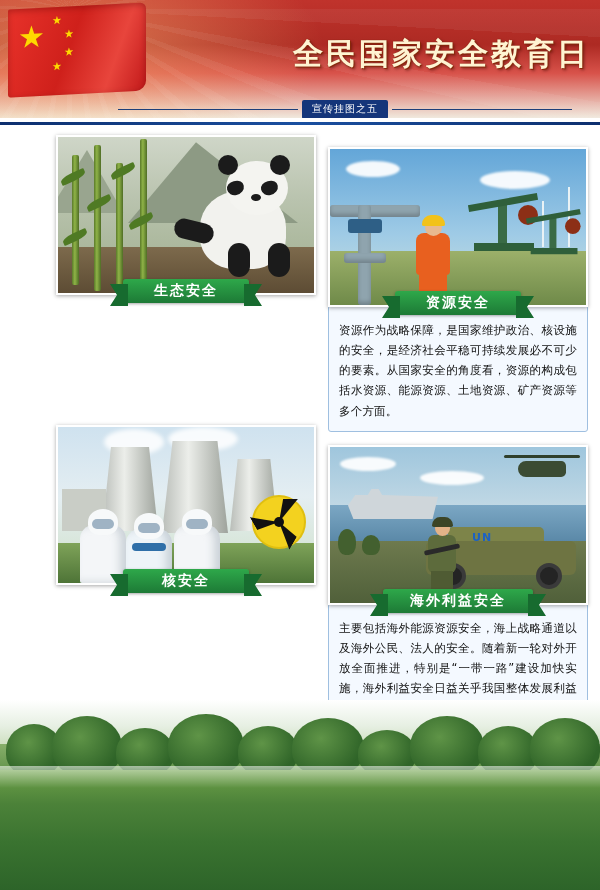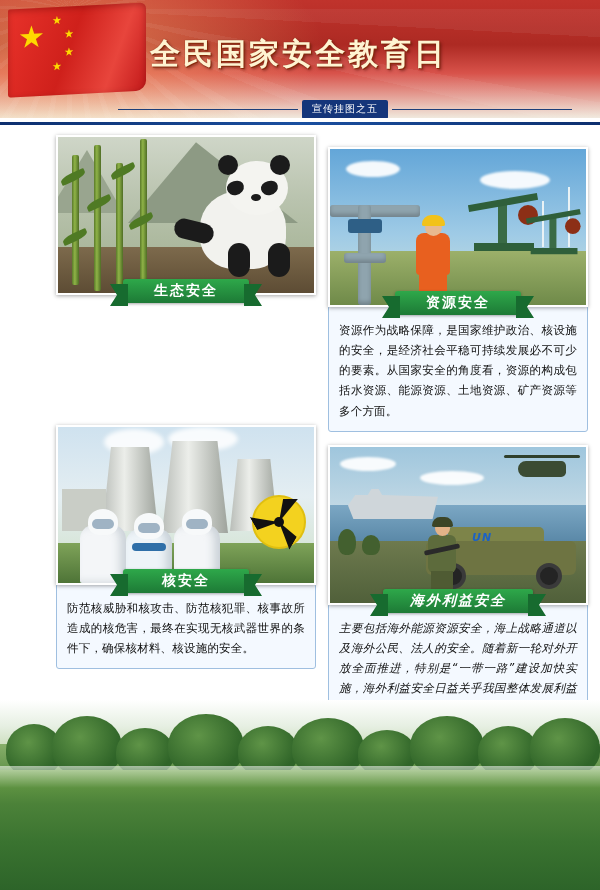--- a/index.html
+++ b/index.html
@@ -66,21 +66,21 @@
   .star.big { font-size: 30px; left: 10px; top: 14px; }
   .star.s1 { font-size: 11px; left: 44px; top: 8px; }
   .star.s2 { font-size: 11px; left: 56px; top: 22px; }
   .star.s3 { font-size: 11px; left: 56px; top: 40px; }
   .star.s4 { font-size: 11px; left: 44px; top: 54px; }
 
   .header-title {
     position: absolute;
     left: 150px; top: 34px;
     width: 440px;
-    text-align: left;
+    text-align: right;
     font-size: 30px;
     font-weight: bold;
     letter-spacing: 3px;
     color: #fff4d2;
     text-shadow:
       0 0 1px #7a2008,
       1px 1px 0 #8b2b0c,
       2px 2px 3px rgba(70,10,0,.55);
     font-family: Liberation Serif, serif;
   }
@@ -125,21 +125,21 @@
     background: #ffffff;
   }
 
   .card {
     position: absolute;
     width: 260px;
   }
   .card.c0 { left: 40px;  top: 10px; }
   .card.c1 { left: 312px; top: 22px; }
   .card.c2 { left: 40px;  top: 300px; }
-  .card.c3 { left: 312px; top: 320px; font-style: italic; }
+  .card.c3 { left: 312px; top: 320px; }
 
   .photo {
     position: relative;
     width: 260px; height: 160px;
     border: 2px solid #ffffff;
     box-shadow: 0 1px 4px rgba(0,0,0,.35);
     overflow: hidden;
     box-sizing: border-box;
   }
 
@@ -403,21 +403,20 @@
           <div class="mask"></div>
           <div style="position:absolute; left:10px; top:34px; width:34px; height:8px; background:#2f6fa8; border-radius:4px;"></div>
         </div>
         <div class="suit" style="left:112px;">
           <div class="body"></div>
           <div class="hood"></div>
           <div class="mask"></div>
         </div>
       </div>
       <div class="ribbon">核安全</div>
-      <div class="textbox">防范核威胁和核攻击、防范核犯罪、核事故所造成的核危害，最终在实现无核武器世界的条件下，确保核材料、核设施的安全。</div>
     </div>
 
     <div class="card c3">
       <div class="photo">
         <div class="sky-d"></div>
         <div class="cloud" style="left:10px; top:10px; width:56px; height:14px;"></div>
         <div class="cloud" style="left:90px; top:24px; width:64px; height:14px;"></div>
         <div class="sea-d"></div>
         <div class="ship"></div>
         <div class="ground-d"></div>

